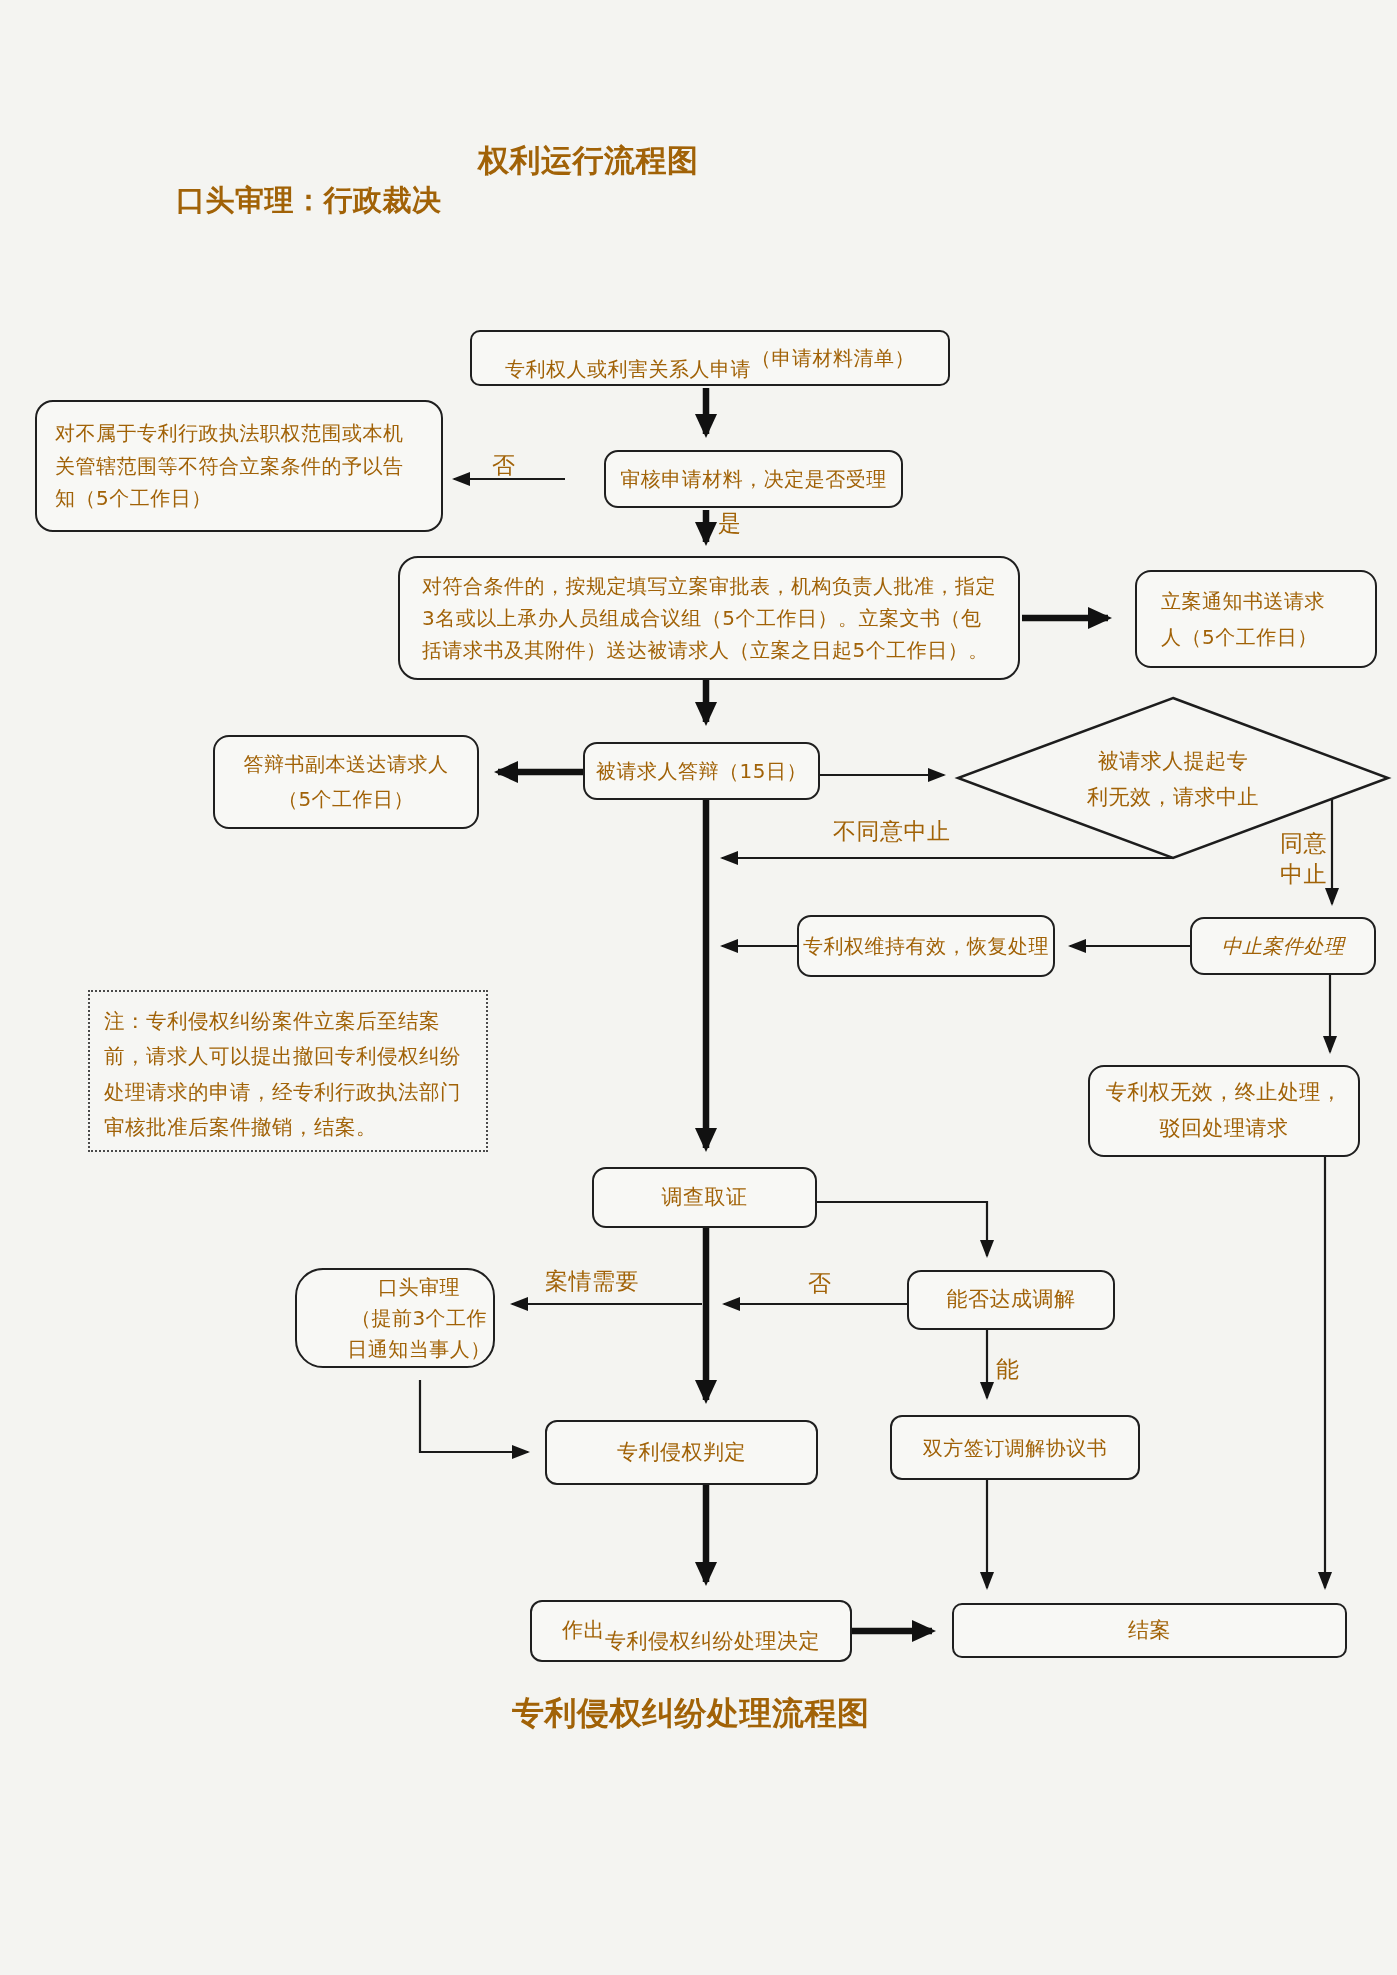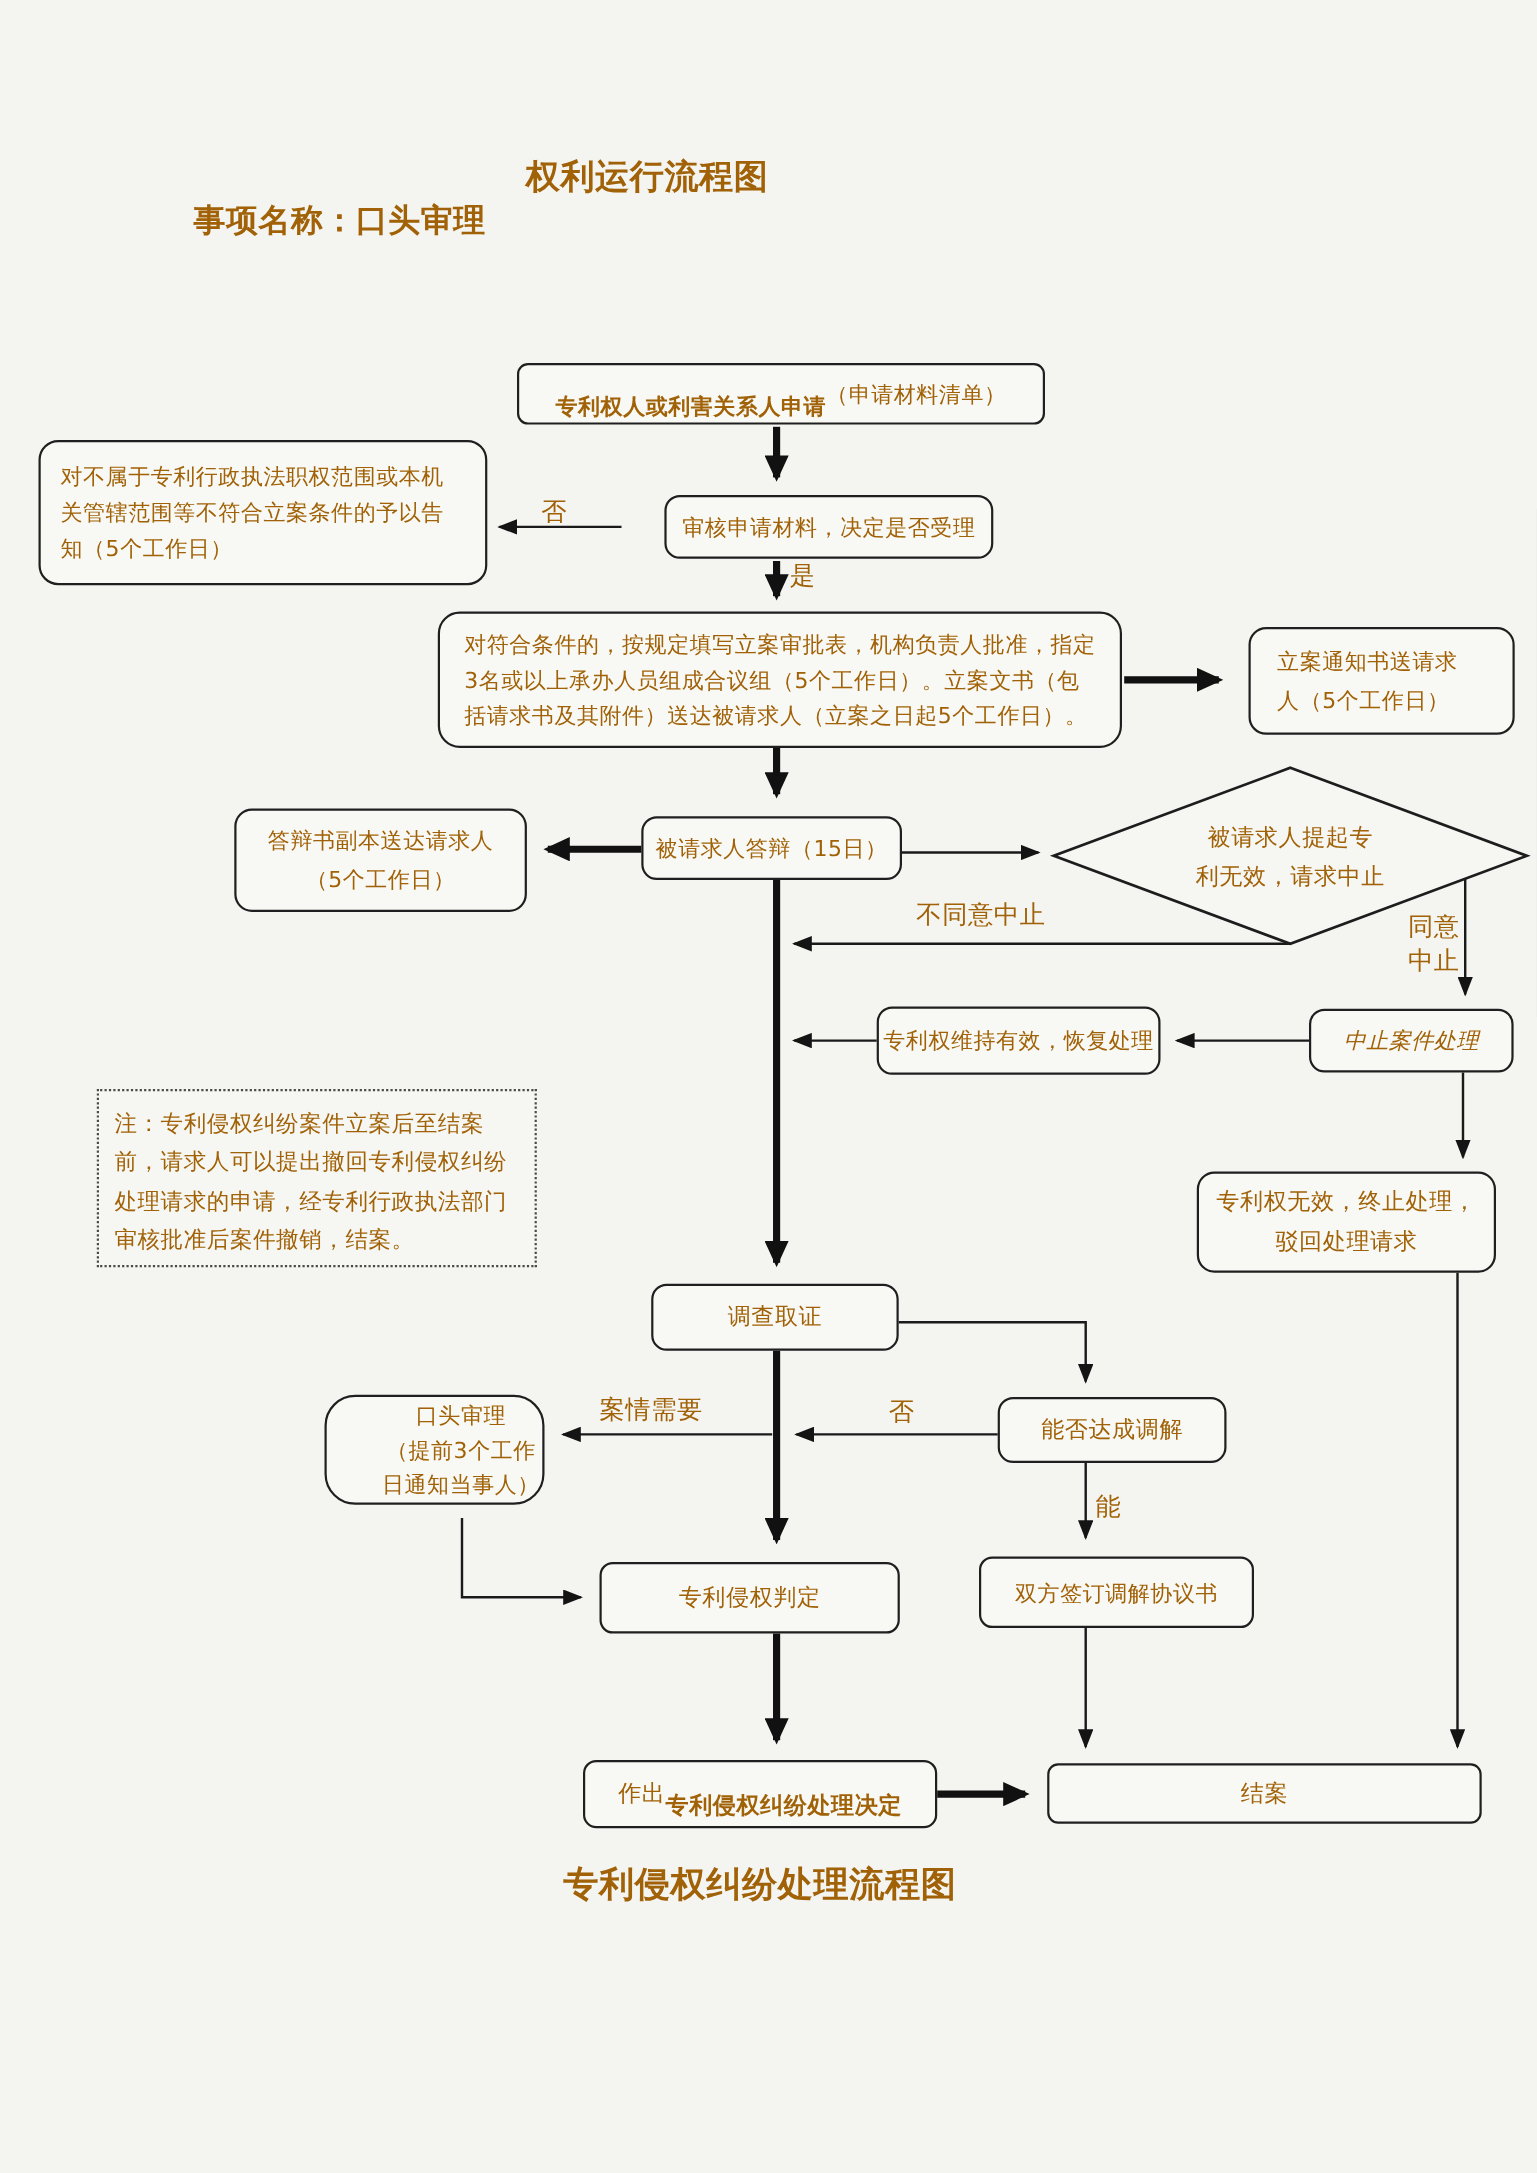--- a/index.html
+++ b/index.html
@@ -21,21 +21,21 @@
   .plain{
     position:absolute;z-index:2;white-space:pre-line;letter-spacing:0.5px;
   }
   .title{font-weight:bold;}
   .note{
     position:absolute;z-index:2;box-sizing:border-box;
     border:2px dotted #4a4a4a;background:#f6f6f3;
     font-size:20.5px;line-height:1.72;letter-spacing:0.5px;
     padding:12px 14px;text-align:left;
   }
-  .b{font-weight:bold;margin-top:22px;}
+  .b{font-weight:normal;margin-top:22px;}
 </style>
 </head>
 <body>
 
 <div id="page">
 
   <svg id="wires" width="1397" height="1975" viewBox="0 0 1397 1975">
     <defs>
       <marker id="at" markerUnits="userSpaceOnUse" markerWidth="18" markerHeight="14" refX="16" refY="7" orient="auto">
         <path d="M0,0 L18,7 L0,14 Z" fill="#141414"></path>
@@ -71,21 +71,21 @@
       <path d="M706,800 V1148" marker-end="url(#ak)"></path>
       <path d="M706,1228 V1400" marker-end="url(#ak)"></path>
       <path d="M706,1485 V1582" marker-end="url(#ak)"></path>
       <path d="M852,1631 H932" marker-end="url(#ak)"></path>
     </g>
 
     <polygon points="1173,698 1388,778 1173,858 958,778" stroke="#1d1d1d" stroke-width="2.5" fill="#f6f6f3"></polygon>
   </svg>
 
   <div class="plain title" style="left:478px;top:140px;font-size:31px;">权利运行流程图</div>
-  <div class="plain title" style="left:176px;top:181px;font-size:29px;">事项名称：口头审理</div>
+  <div class="plain title" style="left:176px;top:181px;font-size:29px;">口头审理：行政裁决</div>
   <div class="plain title" style="left:512px;top:1692px;font-size:32px;">专利侵权纠纷处理流程图</div>
 
   <div class="node" style="left:470px;top:330px;width:480px;height:56px;border-radius:10px;">
     <span class="b">专利权人或利害关系人申请</span><span>（申请材料清单）</span>
   </div>
 
   <div class="node left" style="left:35px;top:400px;width:408px;height:132px;border-radius:18px;
               padding:10px 18px;line-height:1.62;">对不属于专利行政执法职权范围或本机关管辖范围等不符合立案条件的予以告知（5个工作日）</div>
 
   <div class="node" style="left:565px;top:450px;width:299px;height:58px;border-radius:14px;margin-left:39px;">审核申请材料，决定是否受理</div>

